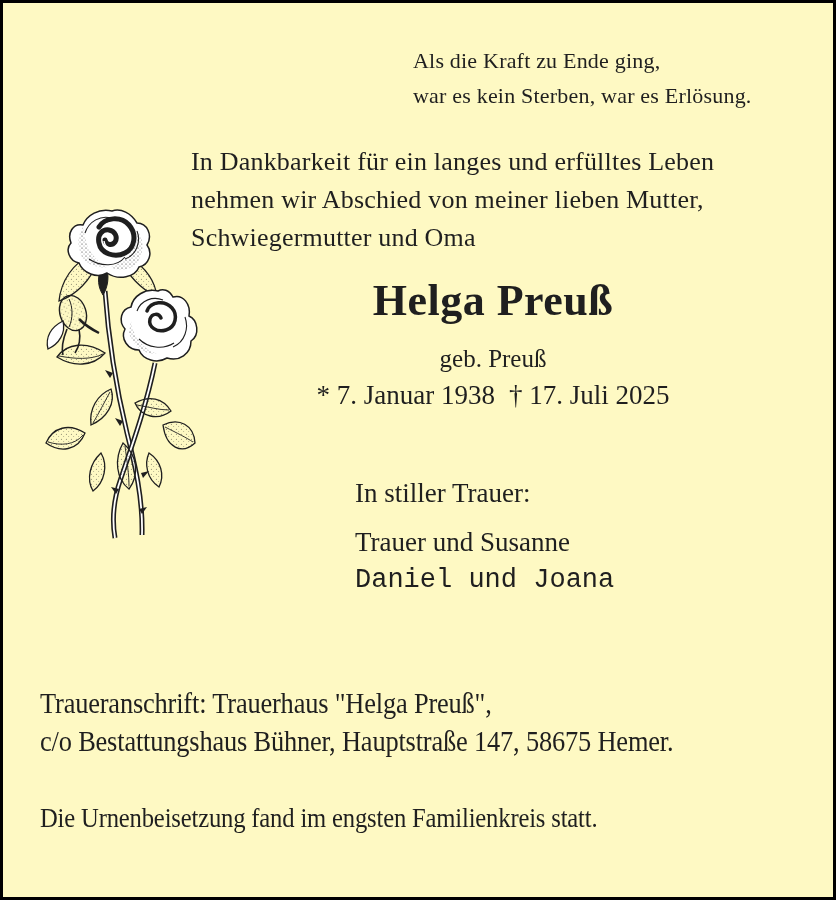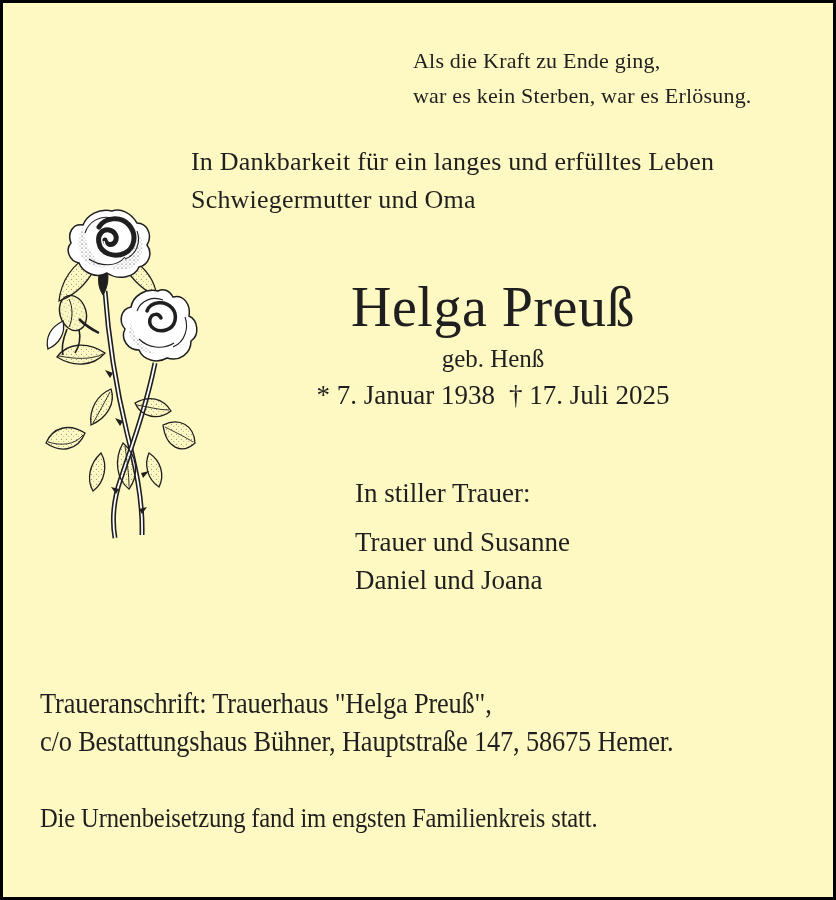--- a/index.html
+++ b/index.html
@@ -25,35 +25,35 @@
   .intro {
     position: absolute;
     left: 188px; top: 140px;
     font-size: 26px;
     line-height: 38px;
     letter-spacing: 0.2px;
   }
   .centered { position: absolute; left: 150px; width: 680px; text-align: center; }
   .name {
     top: 276px;
-    font-size: 56px;
-    font-weight: normal;
+    font-size: 44px;
+    font-weight: bold;
     line-height: 1;
     letter-spacing: 0.5px;
   }
   .maiden { top: 343px; font-size: 25px; line-height: 1; }
   .dates  { top: 379px; font-size: 27px; line-height: 1; }
   .dates .death-date { margin-left: 14px; }
   .trauer-heading {
     position: absolute; left: 352px; top: 477px;
     font-size: 27px; line-height: 1;
   }
   .mourner { position: absolute; left: 352px; font-size: 27px; line-height: 1; }
   .mourner-1 { top: 526px; }
-  .mourner-2 { top: 564px; }
+  .mourner-2 { top: 564px; font-family: Liberation Mono, monospace; }
   .address {
     position: absolute; left: 37px; top: 681px;
     font-size: 30px; line-height: 38px; white-space: nowrap;
   }
   .closing {
     position: absolute; left: 37px; top: 796px;
     font-size: 28px; line-height: 38px; white-space: nowrap;
   }
   .cond {
     display: inline-block;
@@ -69,25 +69,26 @@
 
 <div class="page">
 
   <div class="epigraph">
     <div>Als die Kraft zu Ende ging,</div>
     <div>war es kein Sterben, war es Erlösung.</div>
   </div>
 
   <div class="intro">
     <div>In Dankbarkeit für ein langes und erfülltes Leben</div>
+    <div>nehmen wir Abschied von meiner lieben Mutter,</div>
     <div>Schwiegermutter und Oma</div>
   </div>
 
   <div class="centered name">Helga Preuß</div>
-  <div class="centered maiden">geb. Henß</div>
+  <div class="centered maiden">geb. Preuß</div>
   <div class="centered dates">
     <span>* 7. Januar 1938</span><span class="death-date">† 17. Juli 2025</span>
   </div>
 
   <div class="trauer-heading">In stiller Trauer:</div>
   <div class="mourner mourner-1">Trauer und Susanne</div>
   <div class="mourner mourner-2">Daniel und Joana</div>
 
   <div class="address">
     <div><span class="cond">Traueranschrift: Trauerhaus "Helga Preuß",</span></div>

